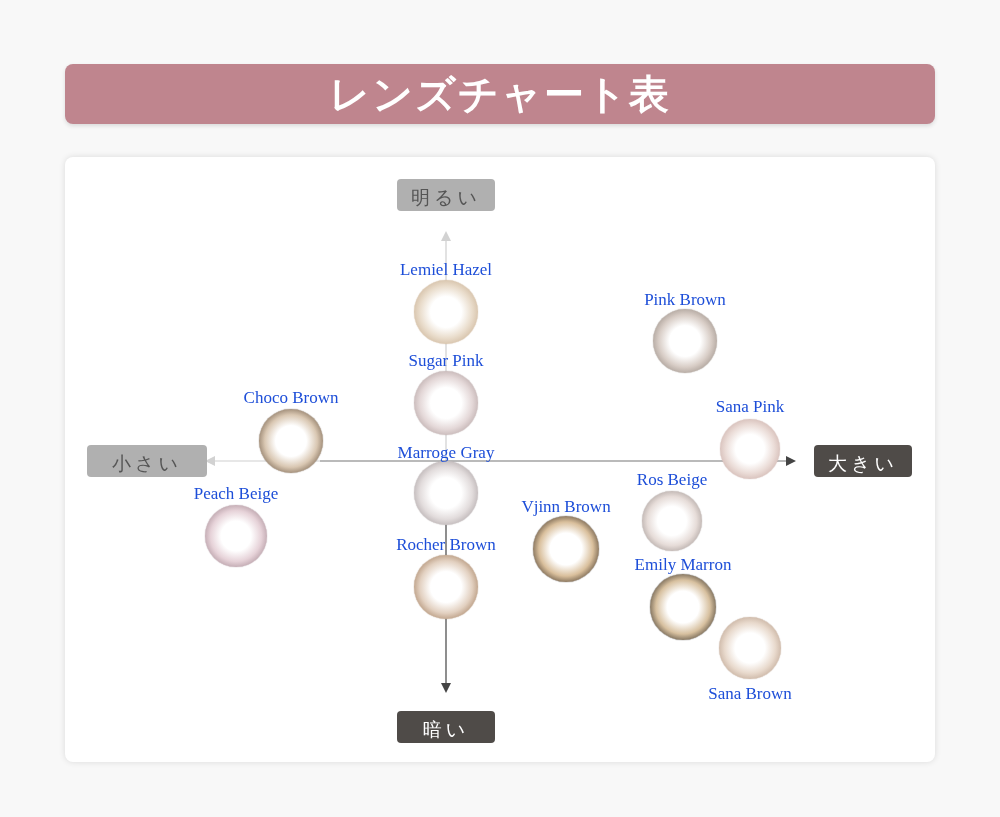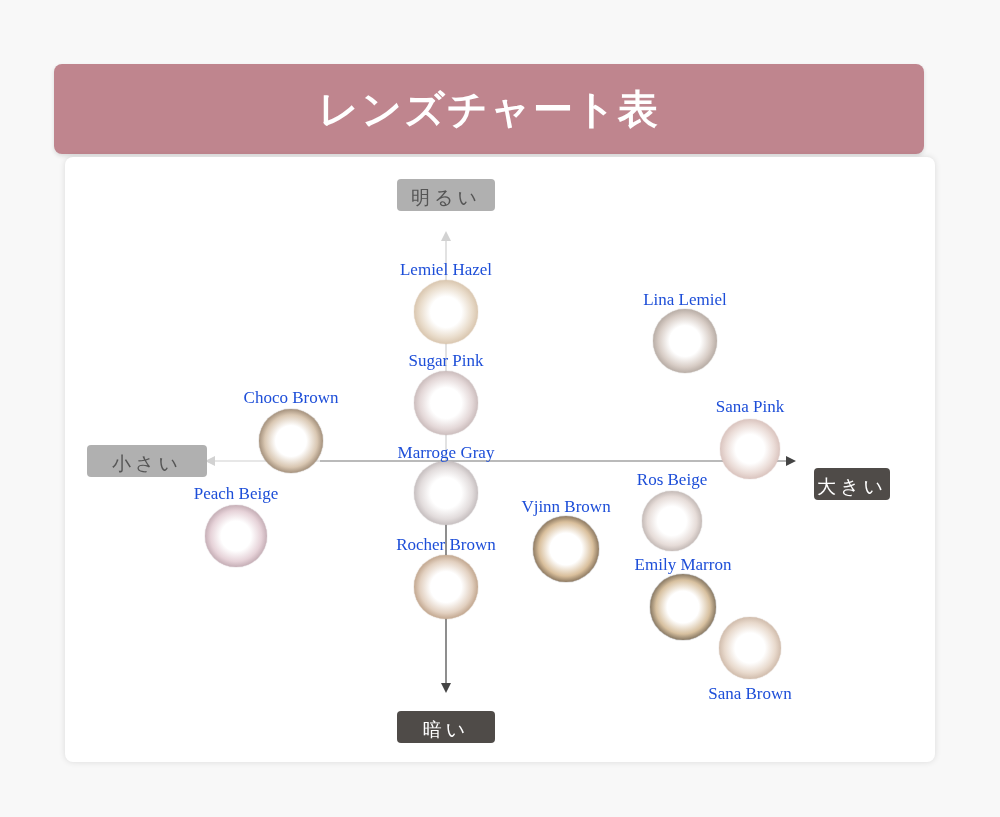--- a/index.html
+++ b/index.html
@@ -4,21 +4,21 @@
 <style>
   html, body { margin: 0; padding: 0; }
   body {
     width: 1000px; height: 817px;
     background: #f8f8f8;
     position: relative;
     overflow: hidden;
     font-family: "DejaVu Serif", "Liberation Serif", serif;
   }
   .title-bar {
-    position: absolute; left: 54px; top: 64px; width: 870px; height: 90px;
+    position: absolute; left: 65px; top: 64px; width: 870px; height: 60px;
     background: #bf858e; border-radius: 8px;
     box-shadow: 0 2px 4px rgba(0,0,0,0.12);
     display: flex; align-items: center; justify-content: center;
   }
   .title-bar span {
     color: #ffffff; font-size: 40px; font-weight: bold; letter-spacing: 2px;
     font-family: "DejaVu Serif", serif;
   }
   .card {
     position: absolute; left: 65px; top: 157px; width: 870px; height: 605px;
@@ -68,29 +68,29 @@
 
 <div class="badge light" style="left:397px;top:179px;width:98px;">
   <span>明るい</span>
 </div>
 <div class="badge dark" style="left:397px;top:711px;width:98px;">
   <span>暗い</span>
 </div>
 <div class="badge light" style="left:87px;top:445px;width:120px;">
   <span>小さい</span>
 </div>
-<div class="badge dark" style="left:814px;top:445px;width:76px;margin-top:23px;">
+<div class="badge dark" style="left:814px;top:445px;width:98px;">
   <span>大きい</span>
 </div>
 
 <div id="lens-layer">
     <div class="lens" style="left: 414px; top: 280px; width: 64px; height: 64px; background: radial-gradient(circle, rgb(255, 255, 255) 0%, rgb(255, 255, 255) 34%, rgb(233, 220, 203) 58%, rgb(196, 169, 138) 88%, rgb(196, 169, 138) 100%); box-shadow: rgb(196, 169, 138) 0px 0px 1px;"></div>
     <div class="lens-label" style="left: 446px; top: 260px;">Lemiel Hazel</div>
     <div class="lens" style="left: 653px; top: 309px; width: 64px; height: 64px; background: radial-gradient(circle, rgb(255, 255, 255) 0%, rgb(255, 255, 255) 34%, rgb(216, 205, 198) 58%, rgb(141, 130, 122) 88%, rgb(141, 130, 122) 100%); box-shadow: rgb(141, 130, 122) 0px 0px 1px;"></div>
-    <div class="lens-label" style="left: 685px; top: 290px;">Lina Lemiel</div>
+    <div class="lens-label" style="left: 685px; top: 290px;">Pink Brown</div>
     <div class="lens" style="left: 414px; top: 371px; width: 64px; height: 64px; background: radial-gradient(circle, rgb(255, 255, 255) 0%, rgb(255, 255, 255) 34%, rgb(228, 216, 216) 58%, rgb(170, 152, 152) 88%, rgb(170, 152, 152) 100%); box-shadow: rgb(170, 152, 152) 0px 0px 1px;"></div>
     <div class="lens-label" style="left: 446px; top: 351px;">Sugar Pink</div>
     <div class="lens" style="left: 259px; top: 409px; width: 64px; height: 64px; background: radial-gradient(circle, rgb(255, 255, 255) 0%, rgb(255, 255, 255) 34%, rgb(217, 199, 178) 58%, rgb(94, 73, 53) 88%, rgb(94, 73, 53) 100%); box-shadow: rgb(94, 73, 53) 0px 0px 1px;"></div>
     <div class="lens-label" style="left: 291px; top: 388px;">Choco Brown</div>
     <div class="lens" style="left: 720px; top: 419px; width: 60px; height: 60px; background: radial-gradient(circle, rgb(255, 255, 255) 0%, rgb(255, 255, 255) 34%, rgb(234, 219, 214) 58%, rgb(196, 165, 159) 88%, rgb(196, 165, 159) 100%); box-shadow: rgb(196, 165, 159) 0px 0px 1px;"></div>
     <div class="lens-label" style="left: 750px; top: 397px;">Sana Pink</div>
     <div class="lens" style="left: 414px; top: 461px; width: 64px; height: 64px; background: radial-gradient(circle, rgb(255, 255, 255) 0%, rgb(255, 255, 255) 34%, rgb(226, 220, 220) 58%, rgb(160, 151, 153) 88%, rgb(160, 151, 153) 100%); box-shadow: rgb(160, 151, 153) 0px 0px 1px;"></div>
     <div class="lens-label" style="left: 446px; top: 443px;">Marroge Gray</div>
     <div class="lens" style="left: 205px; top: 505px; width: 62px; height: 62px; background: radial-gradient(circle, rgb(255, 255, 255) 0%, rgb(255, 255, 255) 34%, rgb(230, 210, 216) 58%, rgb(154, 127, 137) 88%, rgb(154, 127, 137) 100%); box-shadow: rgb(154, 127, 137) 0px 0px 1px;"></div>
     <div class="lens-label" style="left: 236px; top: 484px;">Peach Beige</div>

